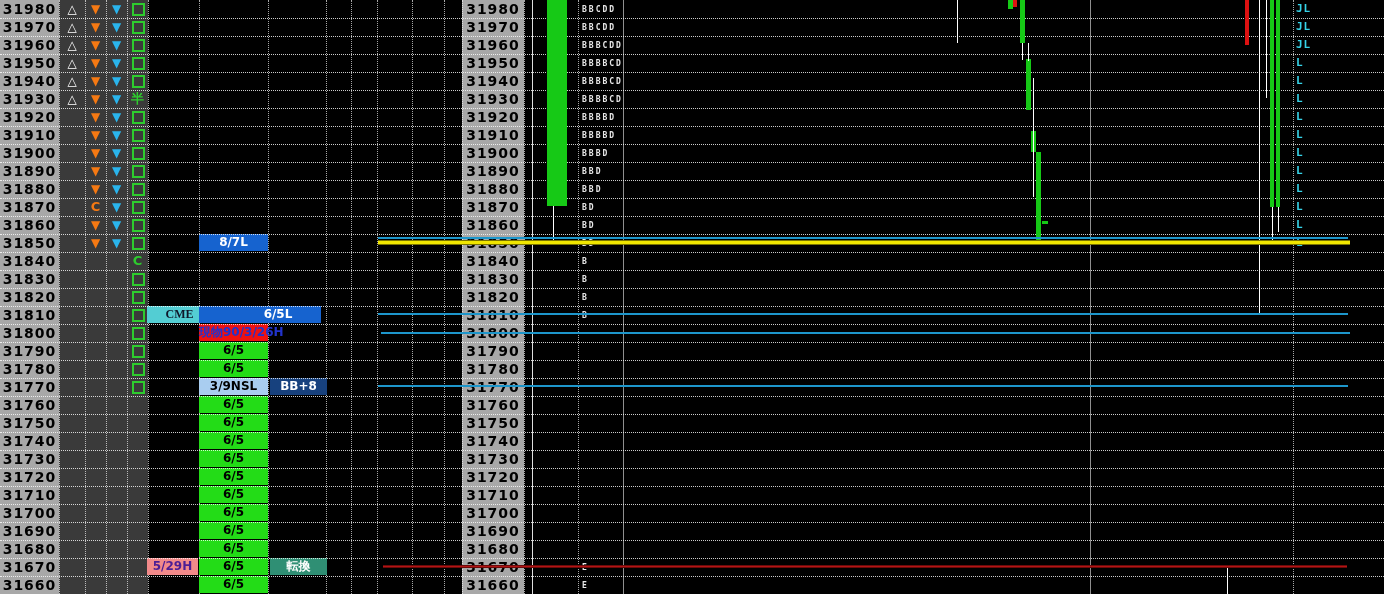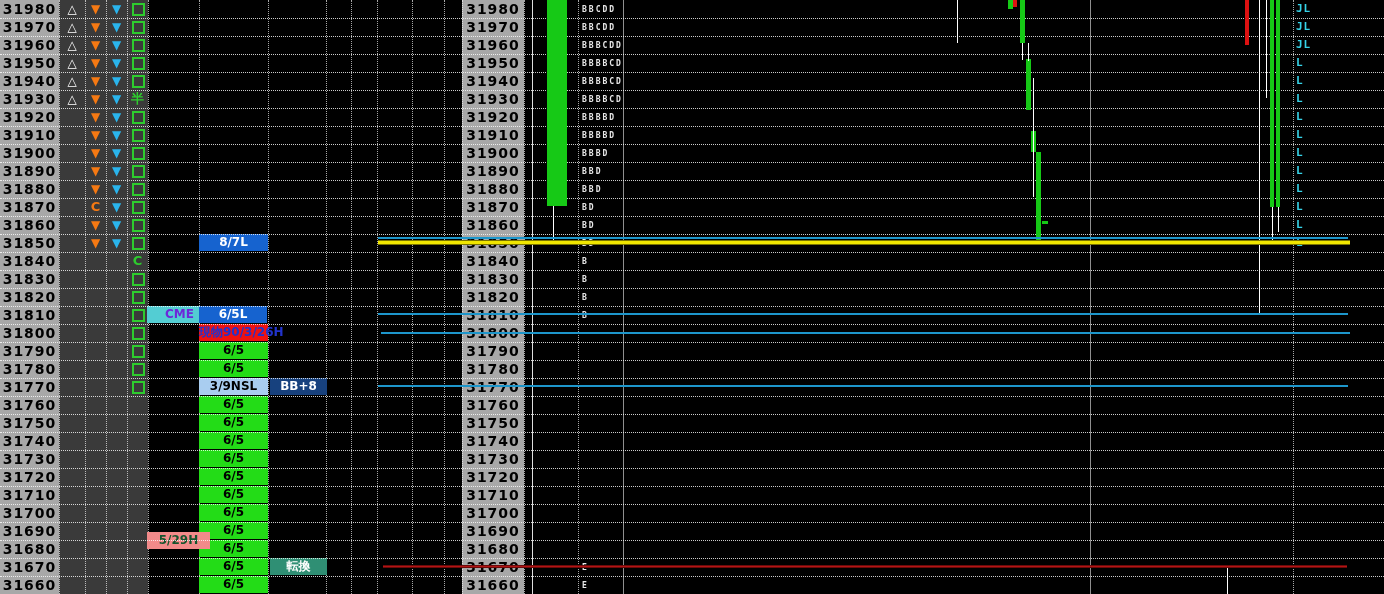--- a/index.html
+++ b/index.html
@@ -163,22 +163,22 @@
     <div class="ptext" style="left: 462px; top: 270px; width: 62px; color: rgb(0, 0, 0);">31830</div>
     <div class="gbox" style="left: 132px; top: 273px; border-color: rgb(46, 204, 46);"></div>
     <div class="code" style="left: 582px; top: 270px; color: rgb(232, 232, 232);">B</div>
     <div class="ptext" style="left: 0px; top: 288px; width: 59px; color: rgb(0, 0, 0);">31820</div>
     <div class="ptext" style="left: 462px; top: 288px; width: 62px; color: rgb(0, 0, 0);">31820</div>
     <div class="gbox" style="left: 132px; top: 291px; border-color: rgb(46, 204, 46);"></div>
     <div class="code" style="left: 582px; top: 288px; color: rgb(232, 232, 232);">B</div>
     <div class="ptext" style="left: 0px; top: 306px; width: 59px; color: rgb(0, 0, 0);">31810</div>
     <div class="ptext" style="left: 462px; top: 306px; width: 62px; color: rgb(0, 0, 0);">31810</div>
     <div class="gbox" style="left: 132px; top: 309px; border-color: rgb(46, 204, 46);"></div>
-    <div class="cell" style="left: 147px; top: 306px; width: 65px; background: rgb(83, 205, 211); color: #6d28d9;">CME</div>
-    <div class="cell" style="left: 199px; top: 306px; width: 68px; background: rgb(22, 99, 207); color: rgb(255, 255, 255);">6/5L</div>
+    <div class="cell" style="left: 147px; top: 306px; width: 65px; background: rgb(83, 205, 211); color: #0f172a; font-family: Liberation Serif, serif;">CME</div>
+    <div class="cell" style="left: 199px; top: 306px; width: 86px; background: rgb(22, 99, 207); color: rgb(255, 255, 255); padding-left: 36px;">6/5L</div>
     <div class="code" style="left: 582px; top: 306px; color: rgb(232, 232, 232);">B</div>
     <div class="ptext" style="left: 0px; top: 324px; width: 59px; color: rgb(0, 0, 0);">31800</div>
     <div class="ptext" style="left: 462px; top: 324px; width: 62px; color: rgb(0, 0, 0);">31800</div>
     <div class="gbox" style="left: 132px; top: 327px; border-color: rgb(46, 204, 46);"></div>
     <div class="cell" style="left: 199px; top: 324px; width: 69px; background: rgb(238, 17, 17); color: rgb(34, 51, 204); text-align: left; overflow: visible;">現物90/3/26H</div>
     <div class="ptext" style="left: 0px; top: 342px; width: 59px; color: rgb(0, 0, 0);">31790</div>
     <div class="ptext" style="left: 462px; top: 342px; width: 62px; color: rgb(0, 0, 0);">31790</div>
     <div class="gbox" style="left: 132px; top: 345px; border-color: rgb(46, 204, 46);"></div>
     <div class="cell" style="left: 199px; top: 342px; width: 69px; background: rgb(35, 220, 23); color: rgb(0, 0, 0);">6/5</div>
     <div class="ptext" style="left: 0px; top: 360px; width: 59px; color: rgb(0, 0, 0);">31780</div>
@@ -212,21 +212,21 @@
     <div class="ptext" style="left: 462px; top: 504px; width: 62px; color: rgb(0, 0, 0);">31700</div>
     <div class="cell" style="left: 199px; top: 504px; width: 69px; background: rgb(35, 220, 23); color: rgb(0, 0, 0);">6/5</div>
     <div class="ptext" style="left: 0px; top: 522px; width: 59px; color: rgb(0, 0, 0);">31690</div>
     <div class="ptext" style="left: 462px; top: 522px; width: 62px; color: rgb(0, 0, 0);">31690</div>
     <div class="cell" style="left: 199px; top: 522px; width: 69px; background: rgb(35, 220, 23); color: rgb(0, 0, 0);">6/5</div>
     <div class="ptext" style="left: 0px; top: 540px; width: 59px; color: rgb(0, 0, 0);">31680</div>
     <div class="ptext" style="left: 462px; top: 540px; width: 62px; color: rgb(0, 0, 0);">31680</div>
     <div class="cell" style="left: 199px; top: 540px; width: 69px; background: rgb(35, 220, 23); color: rgb(0, 0, 0);">6/5</div>
     <div class="ptext" style="left: 0px; top: 558px; width: 59px; color: rgb(0, 0, 0);">31670</div>
     <div class="ptext" style="left: 462px; top: 558px; width: 62px; color: rgb(0, 0, 0);">31670</div>
-    <div class="cell" style="left: 147px; top: 532px; width: 63px; background: rgb(242, 138, 138); color: #14532d;">5/29H</div>
+    <div class="cell" style="left: 147px; top: 558px; width: 51px; background: rgb(242, 138, 138); color: #4c1d95;">5/29H</div>
     <div class="cell" style="left: 199px; top: 558px; width: 69px; background: rgb(35, 220, 23); color: rgb(0, 0, 0);">6/5</div>
     <div class="cell" style="left: 270px; top: 558px; width: 57px; background: rgb(47, 143, 116); color: rgb(255, 255, 255);">転換</div>
     <div class="code" style="left: 582px; top: 558px; color: rgb(232, 232, 232);">E</div>
     <div class="ptext" style="left: 0px; top: 576px; width: 59px; color: rgb(0, 0, 0);">31660</div>
     <div class="ptext" style="left: 462px; top: 576px; width: 62px; color: rgb(0, 0, 0);">31660</div>
     <div class="cell" style="left: 199px; top: 576px; width: 69px; background: rgb(35, 220, 23); color: rgb(0, 0, 0);">6/5</div>
     <div class="code" style="left: 582px; top: 576px; color: rgb(232, 232, 232);">E</div>
     <div class="hsep" style="top: 18px;"></div>
     <div class="hsep" style="top: 36px;"></div>
     <div class="hsep" style="top: 54px;"></div>

